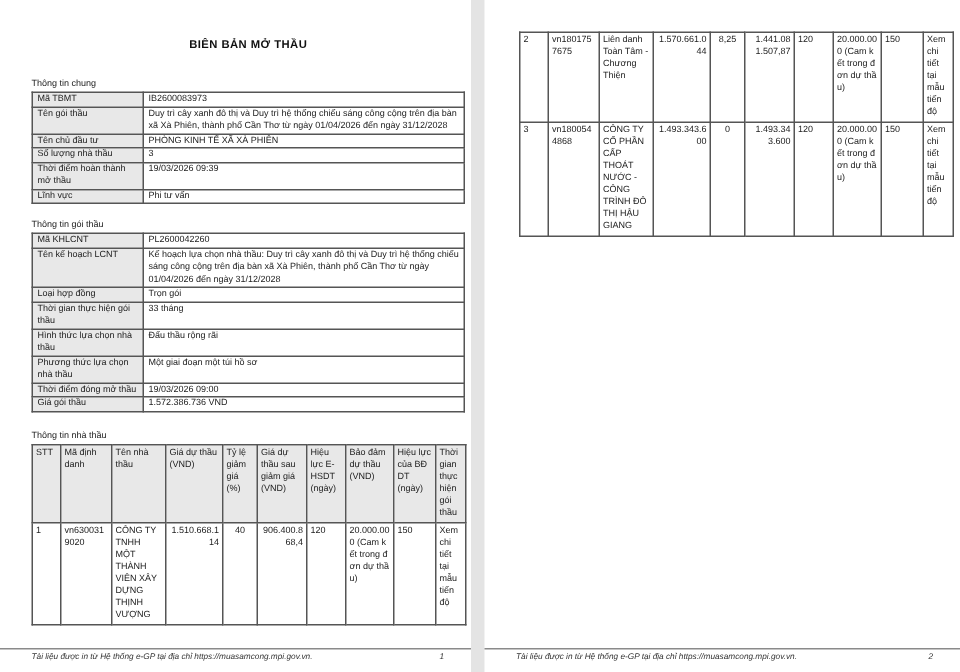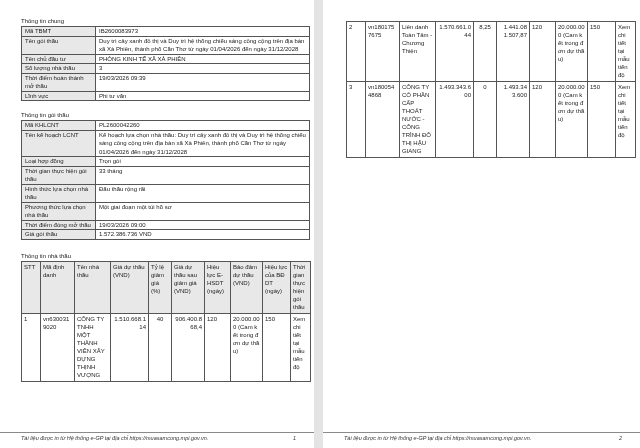--- a/index.html
+++ b/index.html
@@ -91,20 +91,21 @@
   .page-footer .page-num { font-style: italic; }
 </style>
 </head>
 <body>
 
 <div class="viewport">
 
   <div class="page page-1">
     <div class="content-1">
 
+      <div class="doc-title">BIÊN BẢN MỞ THẦU</div>
 
       <div class="section-heading sh-1">Thông tin chung</div>
       <table class="info-table">
         <colgroup>
             <col class="c-label">
             <col>
           </colgroup>
         <tbody>
           <tr>
             <td class="label">Mã TBMT</td>

